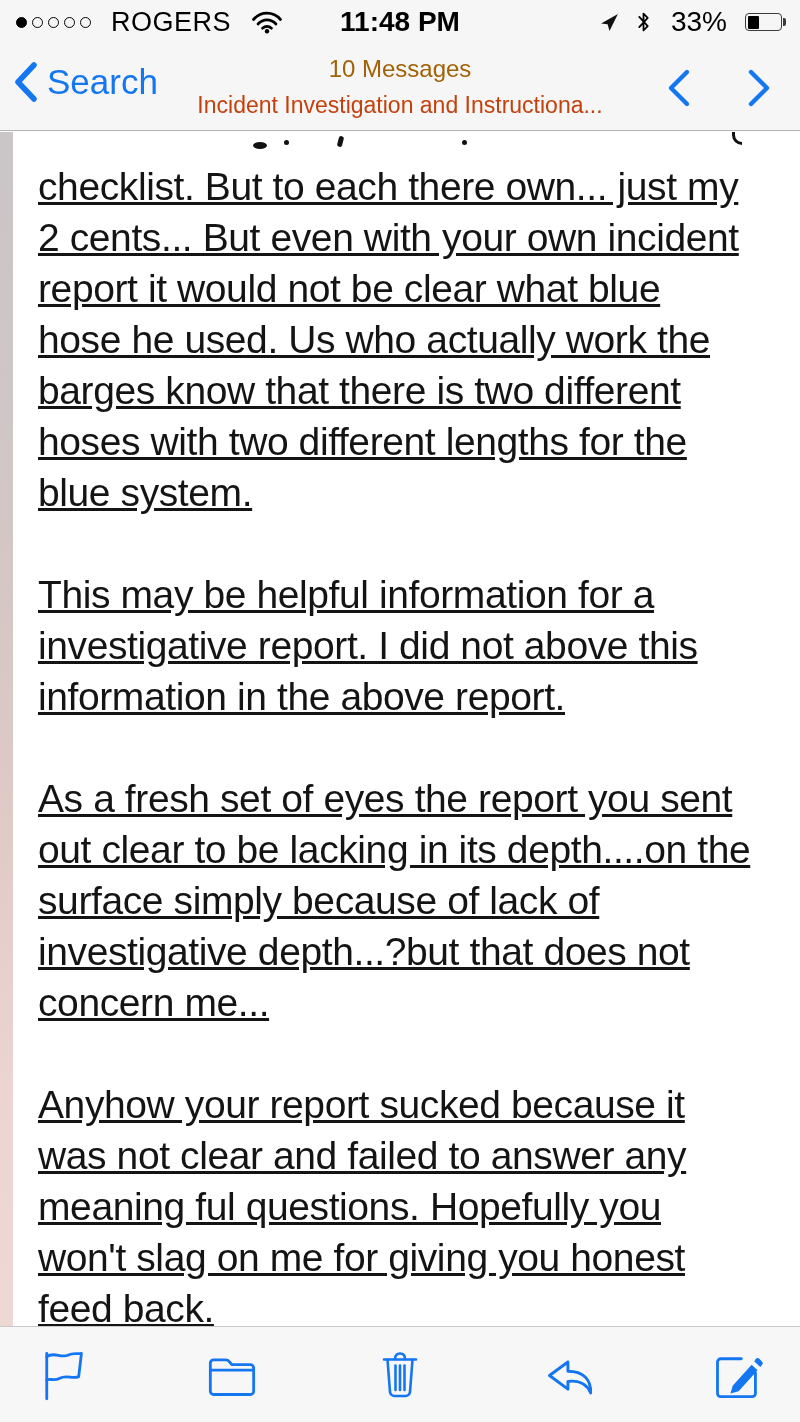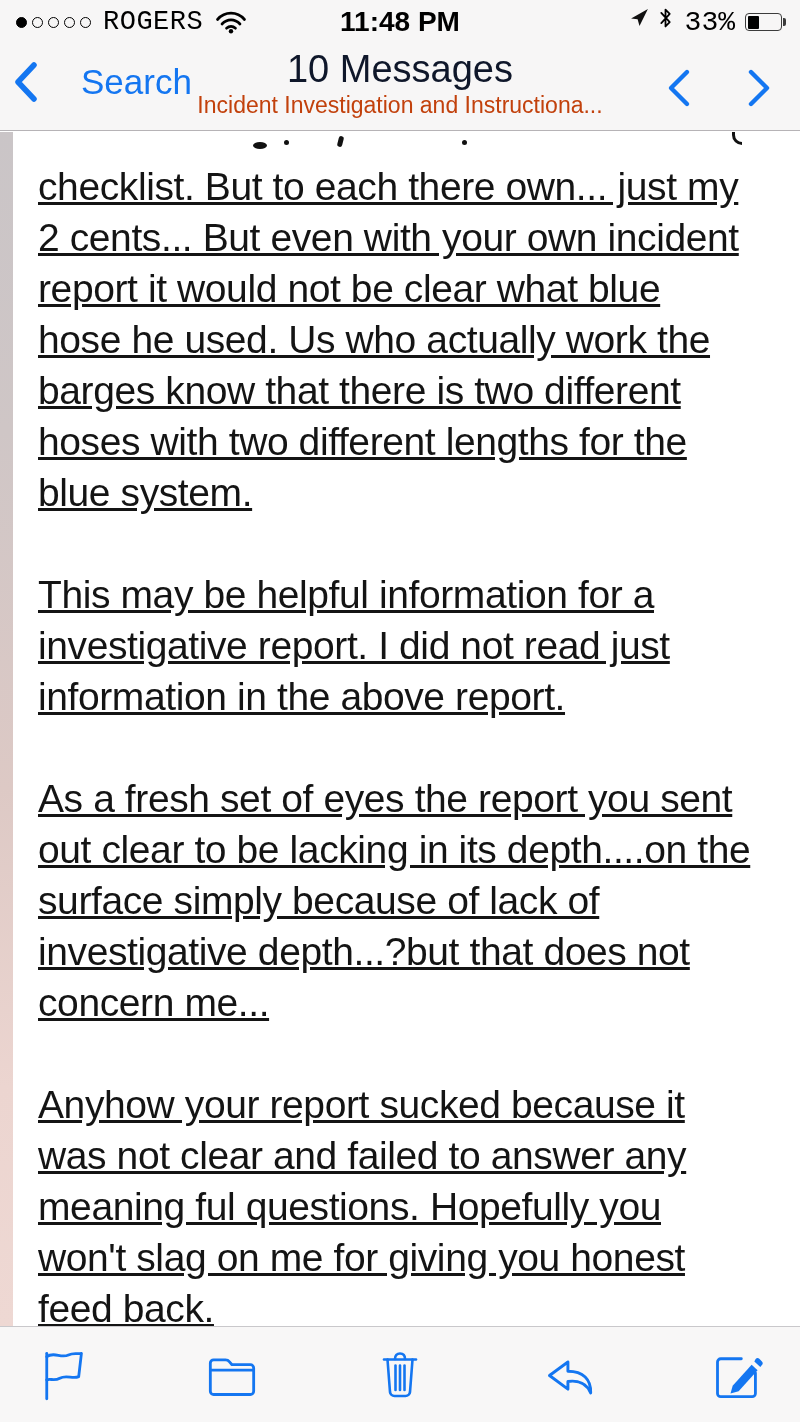--- a/index.html
+++ b/index.html
@@ -20,21 +20,21 @@
   
   .status-bar{
     height:44px;
     background:var(--bar-bg);
     display:flex;
     align-items:center;
     justify-content:space-between;
     padding:0 14px 0 16px;
     position:relative;
   }
-  .status-left,.status-right{display:flex;gap:8px;font-family:Liberation Mono, monospace;}
+  .status-left,.status-right{display:flex;align-items:center;gap:16px;}
   .signal-dots{display:flex;align-items:center;gap:5px;margin-right:4px;}
   .signal-dot{width:11px;height:11px;border-radius:50%;border:1.5px solid #000;display:inline-block;}
   .signal-dot.filled{background:#000;}
   .carrier{font-size:27px;color:#000;letter-spacing:.5px;}
   .wifi-icon{margin-left:4px;display:flex;align-items:center;}
   .status-time{
     position:absolute;left:0;right:0;text-align:center;
     font-size:28px;font-weight:700;color:#000;pointer-events:none;
   }
   .battery-percent{font-size:28px;color:#000;margin-left:4px;}
@@ -51,23 +51,23 @@
     height:87px;
     background:var(--bar-bg);
     border-bottom:1px solid #b6b3b6;
     position:relative;
   }
   .back-button{
     position:absolute;left:14px;top:18px;
     display:flex;align-items:center;gap:9px;
     color:var(--accent);cursor:pointer;
   }
-  .back-label{font-size:35px;margin-left:34px;}
+  .back-label{font-size:35px;}
   .nav-center{position:absolute;left:120px;right:120px;top:4px;text-align:center;}
-  .nav-title{font-size:38px;color:#0f172a;line-height:42px;}
+  .nav-title{font-size:24px;color:#a16207;line-height:42px;}
   .nav-subtitle{font-size:23px;color:#c2410c;line-height:30px;white-space:nowrap;overflow:hidden;}
   .nav-chevrons{position:absolute;right:28px;top:24px;display:flex;gap:56px;color:var(--accent);}
   .nav-chevrons svg{display:block;cursor:pointer;}
 
   
   .content{
     position:absolute;top:132px;left:0;right:0;bottom:96px;
     background:#fff;
     overflow:hidden;
   }
@@ -176,21 +176,21 @@
   <div class="page-edge-strip"></div>
   <div class="email-body" id="email-body">
     <div class="clipped-line">
       <span class="frag frag-gbowl"></span>
       <span class="frag frag-dot1"></span>
       <span class="frag frag-comma"></span>
       <span class="frag frag-dot2"></span>
       <span class="frag frag-jhook" style="background:transparent;"></span>
     </div>
   <p>checklist. But to each there own... just my 2 cents... But even with your own incident report it would not be clear what blue hose he used. Us who actually work the barges know that there is two different hoses with two different lengths for the blue system.</p>
-      <p>This may be helpful information for a investigative report. I did not read just information in the above report.</p>
+      <p>This may be helpful information for a investigative report. I did not above this information in the above report.</p>
       <p>As a fresh set of eyes the report you sent out clear to be lacking in its depth....on the surface simply because of lack of investigative depth...?but that does not concern me...</p>
       <p>Anyhow your report sucked because it was not clear and failed to answer any meaning ful questions. Hopefully you won't slag on me for giving you honest feed back.</p>
     </div>
 </div>
 
 <div class="toolbar">
   <span class="tool-button">
     <span style="display:flex;">
       <svg width="46" height="52" viewBox="0 0 42 48" fill="none" stroke="currentColor" stroke-width="2.6" stroke-linecap="round" stroke-linejoin="round">
         <path d="M6 4 V46"></path>

